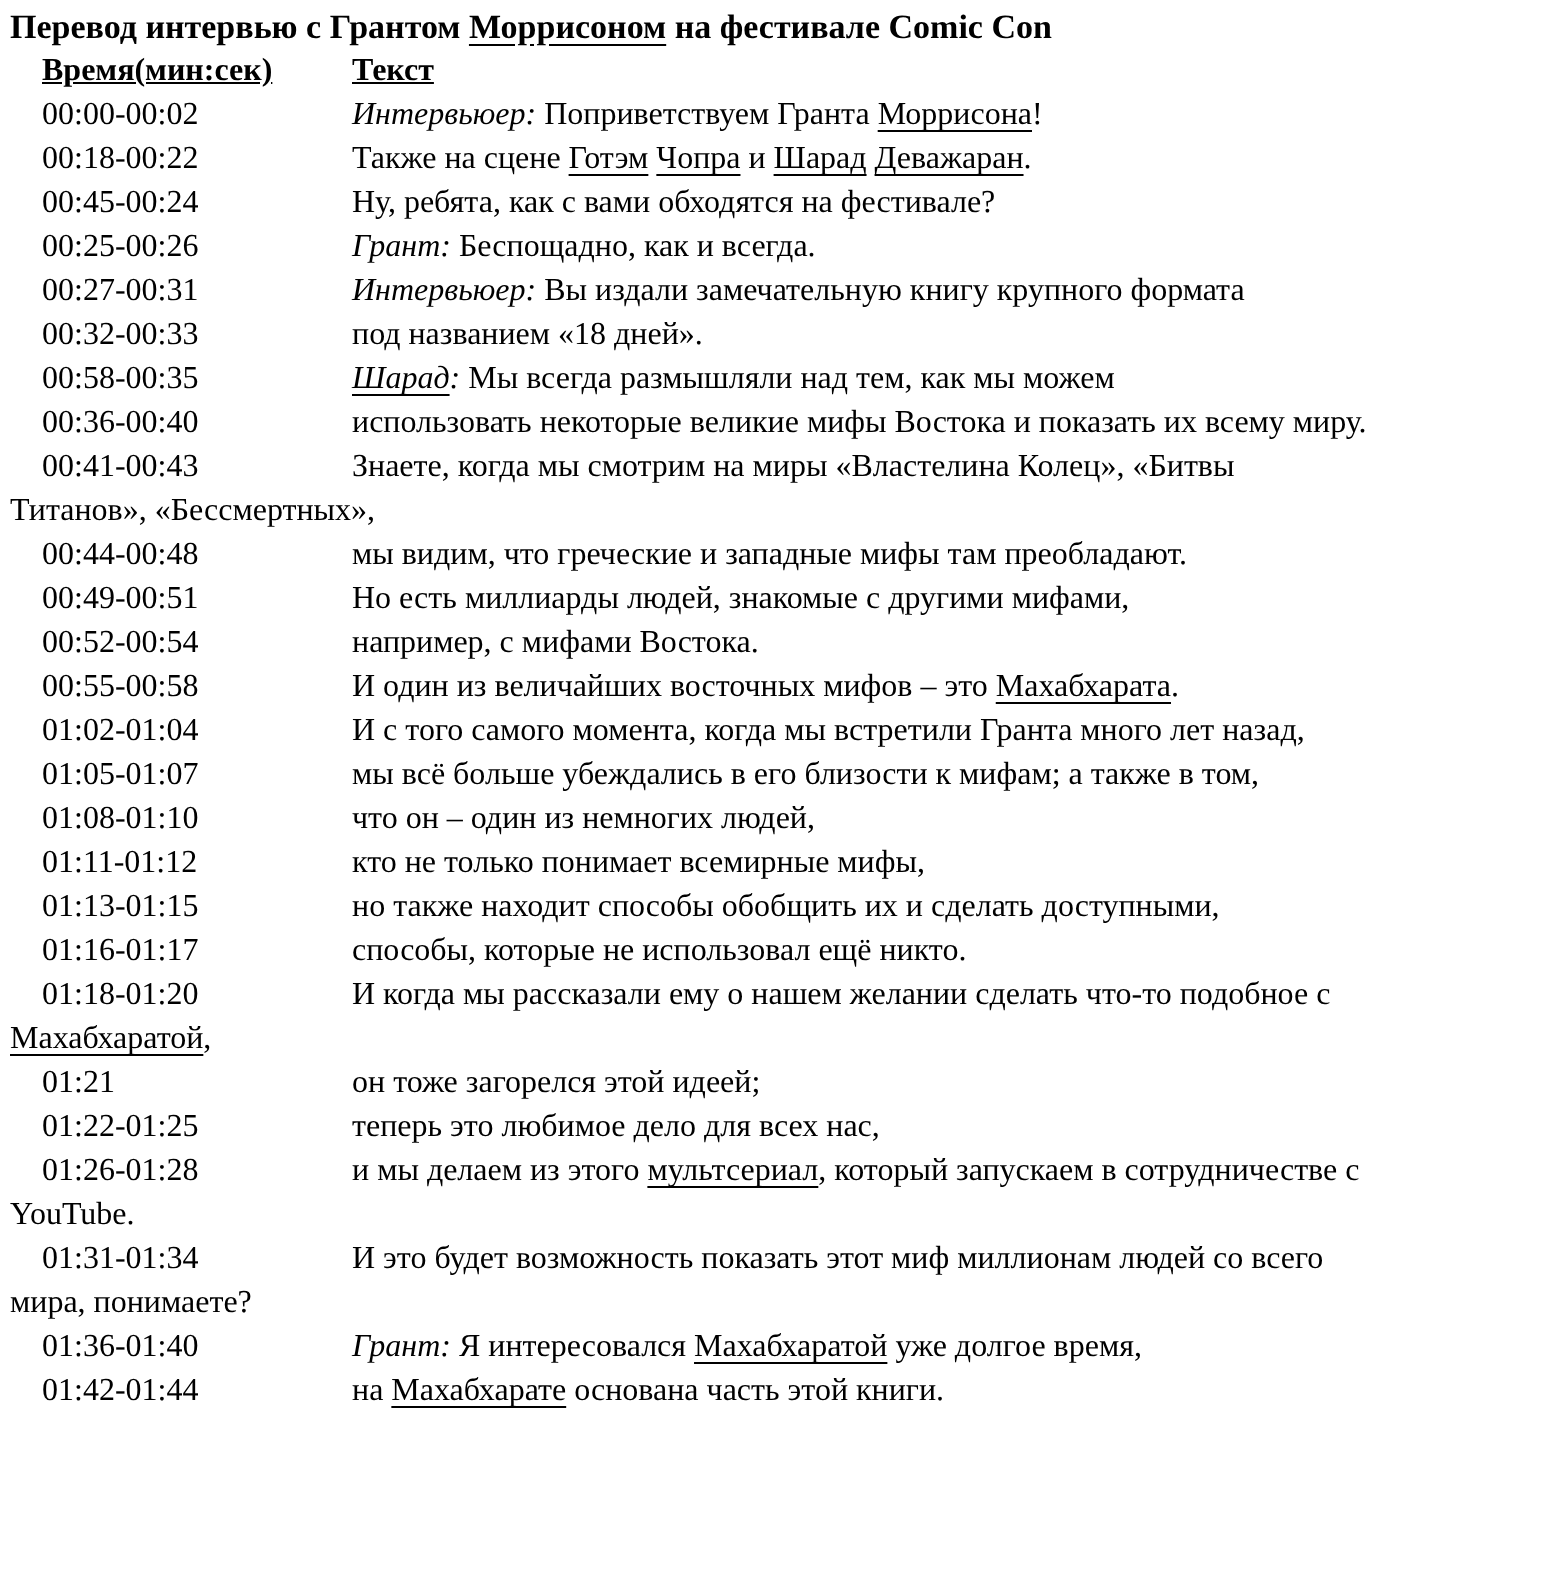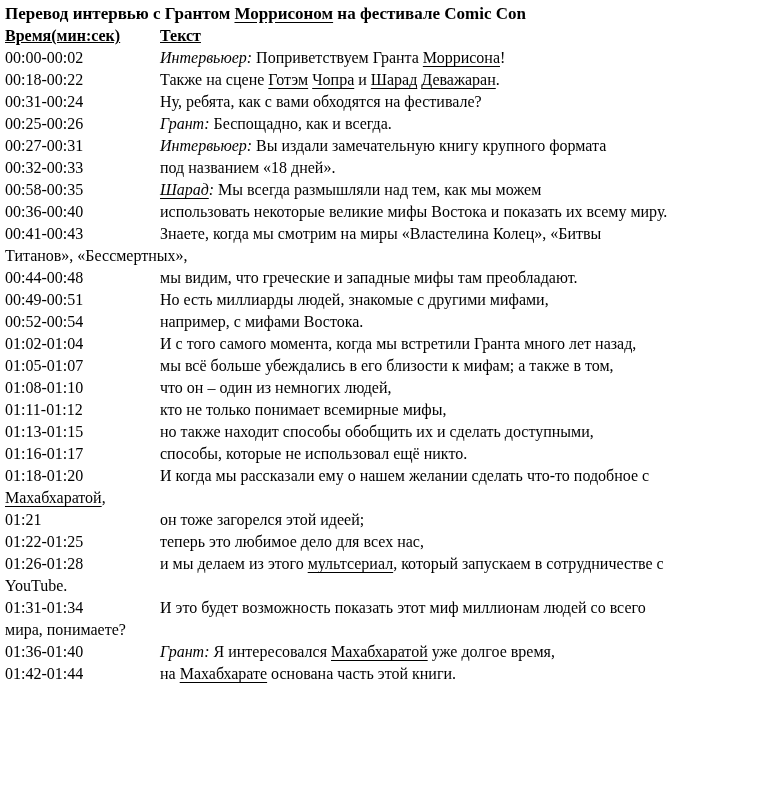--- a/index.html
+++ b/index.html
@@ -10,21 +10,21 @@
     background: #ffffff;
     color: #000000;
     font-family: "Liberation Serif", "DejaVu Serif", serif;
     font-size: 16px;
     line-height: 22px;
   }
   .page { padding: 3px 4px 0 5px; }
   .title { font-weight: bold; font-size: 17px; }
   .header-row { font-weight: bold; }
   .th-label { font-weight: bold; text-decoration: underline; }
-  .time { display: inline-block; width: 155px; vertical-align: top; }
+  .time { display: inline-block; width: 155px; vertical-align: top; margin-left: 16px; }
   .text-cell { display: inline; }
   .italic { font-style: italic; }
   .misspelled {
     text-decoration-line: underline;
     text-decoration-style: wavy;
     text-decoration-color: #e60000;
     text-decoration-thickness: 1px;
     text-underline-offset: 3px;
     text-decoration: underline;
   }
@@ -33,40 +33,41 @@
 <body>
 
 <div class="page">
   <div class="title"><span>Перевод интервью с Грантом </span><span class="misspelled">Моррисоном</span><span> на фестивале Comic Con</span></div>
   <div class="header-row"><span class="time"><span class="th-label">Время(мин:сек)</span></span><span class="th-label">Текст</span></div>
   <div id="rows">
   <div class="row"><span class="time">00:00-00:02</span><span class="text-cell"><span class="italic">Интервьюер:</span><span> Поприветствуем Гранта </span><span class="misspelled">Моррисона</span><span>!</span></span></div>
 
   <div class="row"><span class="time">00:18-00:22</span><span class="text-cell"><span>Также на сцене </span><span class="misspelled">Готэм</span><span> </span><span class="misspelled">Чопра</span><span> и </span><span class="misspelled">Шарад</span><span> </span><span class="misspelled">Деважаран</span><span>.</span></span></div>
 
-  <div class="row"><span class="time">00:31-00:24</span><span class="text-cell"><span>Ну, ребята, как с вами обходятся на фестивале?</span></span></div>
+  <div class="row"><span class="time">00:45-00:24</span><span class="text-cell"><span>Ну, ребята, как с вами обходятся на фестивале?</span></span></div>
 
   <div class="row"><span class="time">00:25-00:26</span><span class="text-cell"><span class="italic">Грант:</span><span> Беспощадно, как и всегда.</span></span></div>
 
   <div class="row"><span class="time">00:27-00:31</span><span class="text-cell"><span class="italic">Интервьюер:</span><span> Вы издали замечательную книгу крупного формата</span></span></div>
 
   <div class="row"><span class="time">00:32-00:33</span><span class="text-cell"><span>под названием «18 дней».</span></span></div>
 
   <div class="row"><span class="time">00:58-00:35</span><span class="text-cell"><span class="italic misspelled">Шарад</span><span class="italic">:</span><span> Мы всегда размышляли над тем, как мы можем</span></span></div>
 
   <div class="row"><span class="time">00:36-00:40</span><span class="text-cell"><span>использовать некоторые великие мифы Востока и показать их всему миру.</span></span></div>
 
   <div class="row"><span class="time">00:41-00:43</span><span class="text-cell"><span>Знаете, когда мы смотрим на миры «Властелина Колец», «Битвы</span><br><span>Титанов», «Бессмертных»,</span></span></div>
 
   <div class="row"><span class="time">00:44-00:48</span><span class="text-cell"><span>мы видим, что греческие и западные мифы там преобладают.</span></span></div>
 
   <div class="row"><span class="time">00:49-00:51</span><span class="text-cell"><span>Но есть миллиарды людей, знакомые с другими мифами,</span></span></div>
 
   <div class="row"><span class="time">00:52-00:54</span><span class="text-cell"><span>например, с мифами Востока.</span></span></div>
 
+  <div class="row"><span class="time">00:55-00:58</span><span class="text-cell"><span>И один из величайших восточных мифов – это </span><span class="misspelled">Махабхарата</span><span>.</span></span></div>
 
 
   <div class="row"><span class="time">01:02-01:04</span><span class="text-cell"><span>И с того самого момента, когда мы встретили Гранта много лет назад,</span></span></div>
 
   <div class="row"><span class="time">01:05-01:07</span><span class="text-cell"><span>мы всё больше убеждались в его близости к мифам; а также в том,</span></span></div>
 
   <div class="row"><span class="time">01:08-01:10</span><span class="text-cell"><span>что он – один из немногих людей,</span></span></div>
 
   <div class="row"><span class="time">01:11-01:12</span><span class="text-cell"><span>кто не только понимает всемирные мифы,</span></span></div>
 

